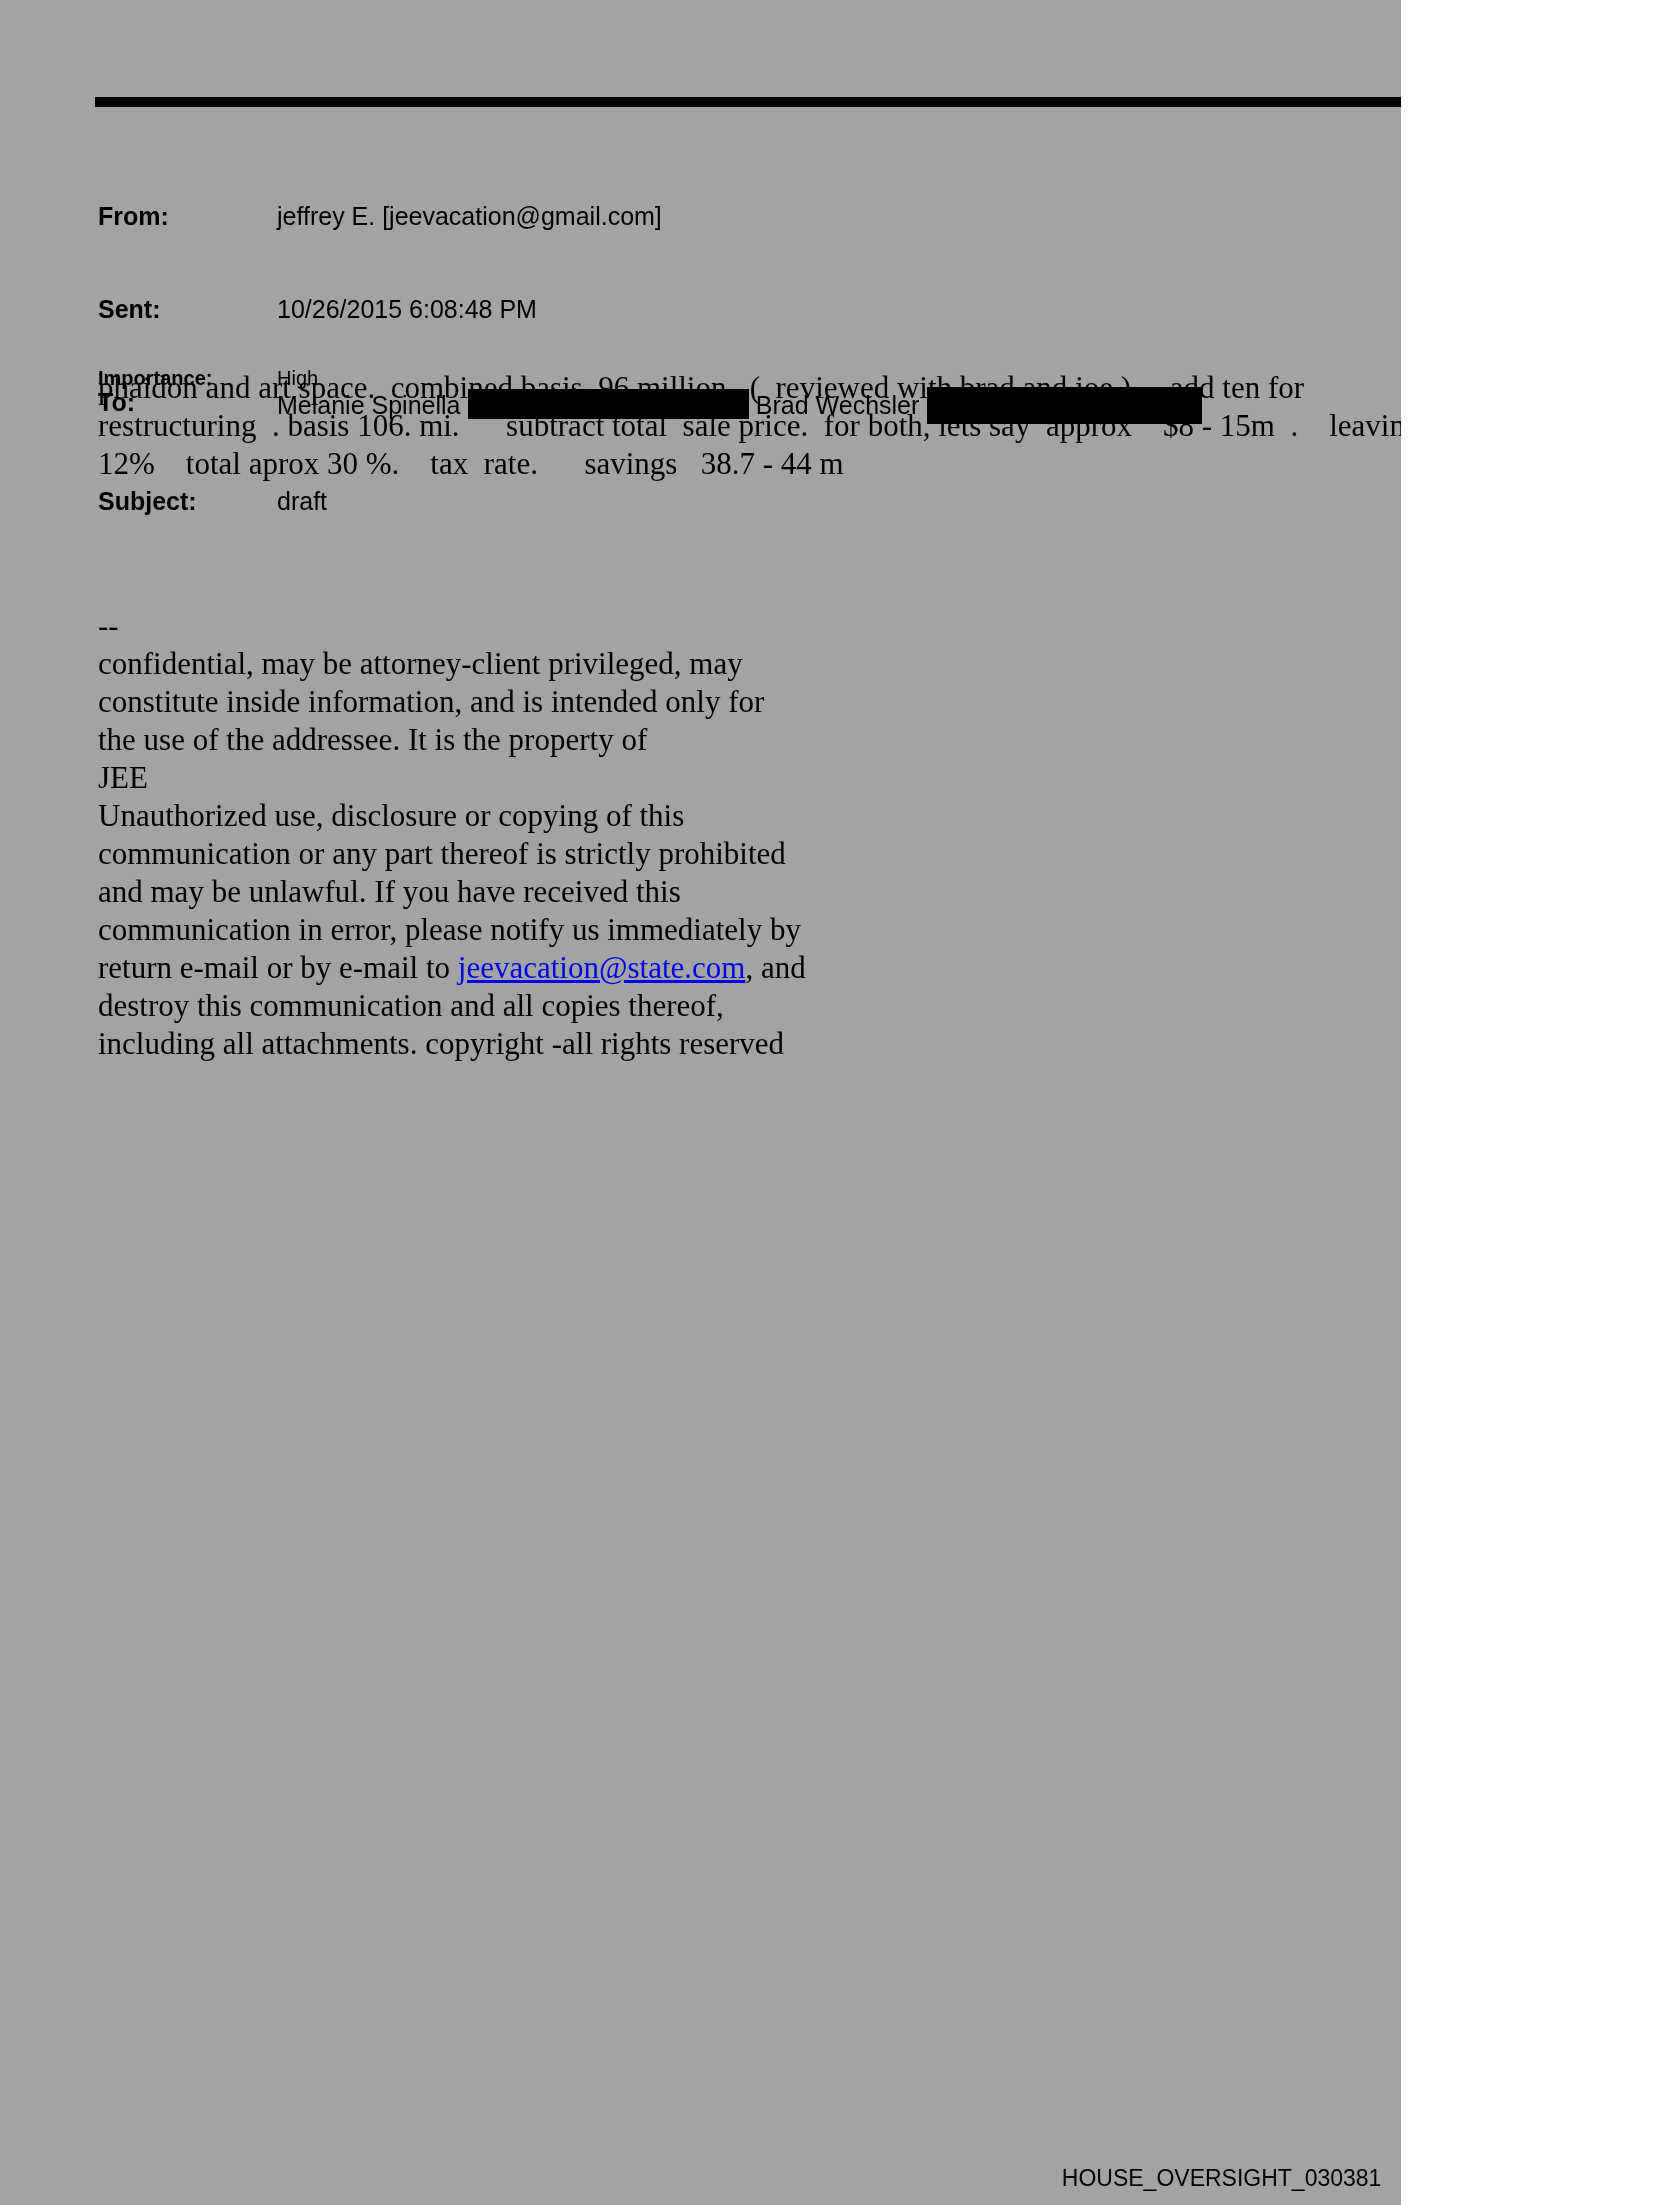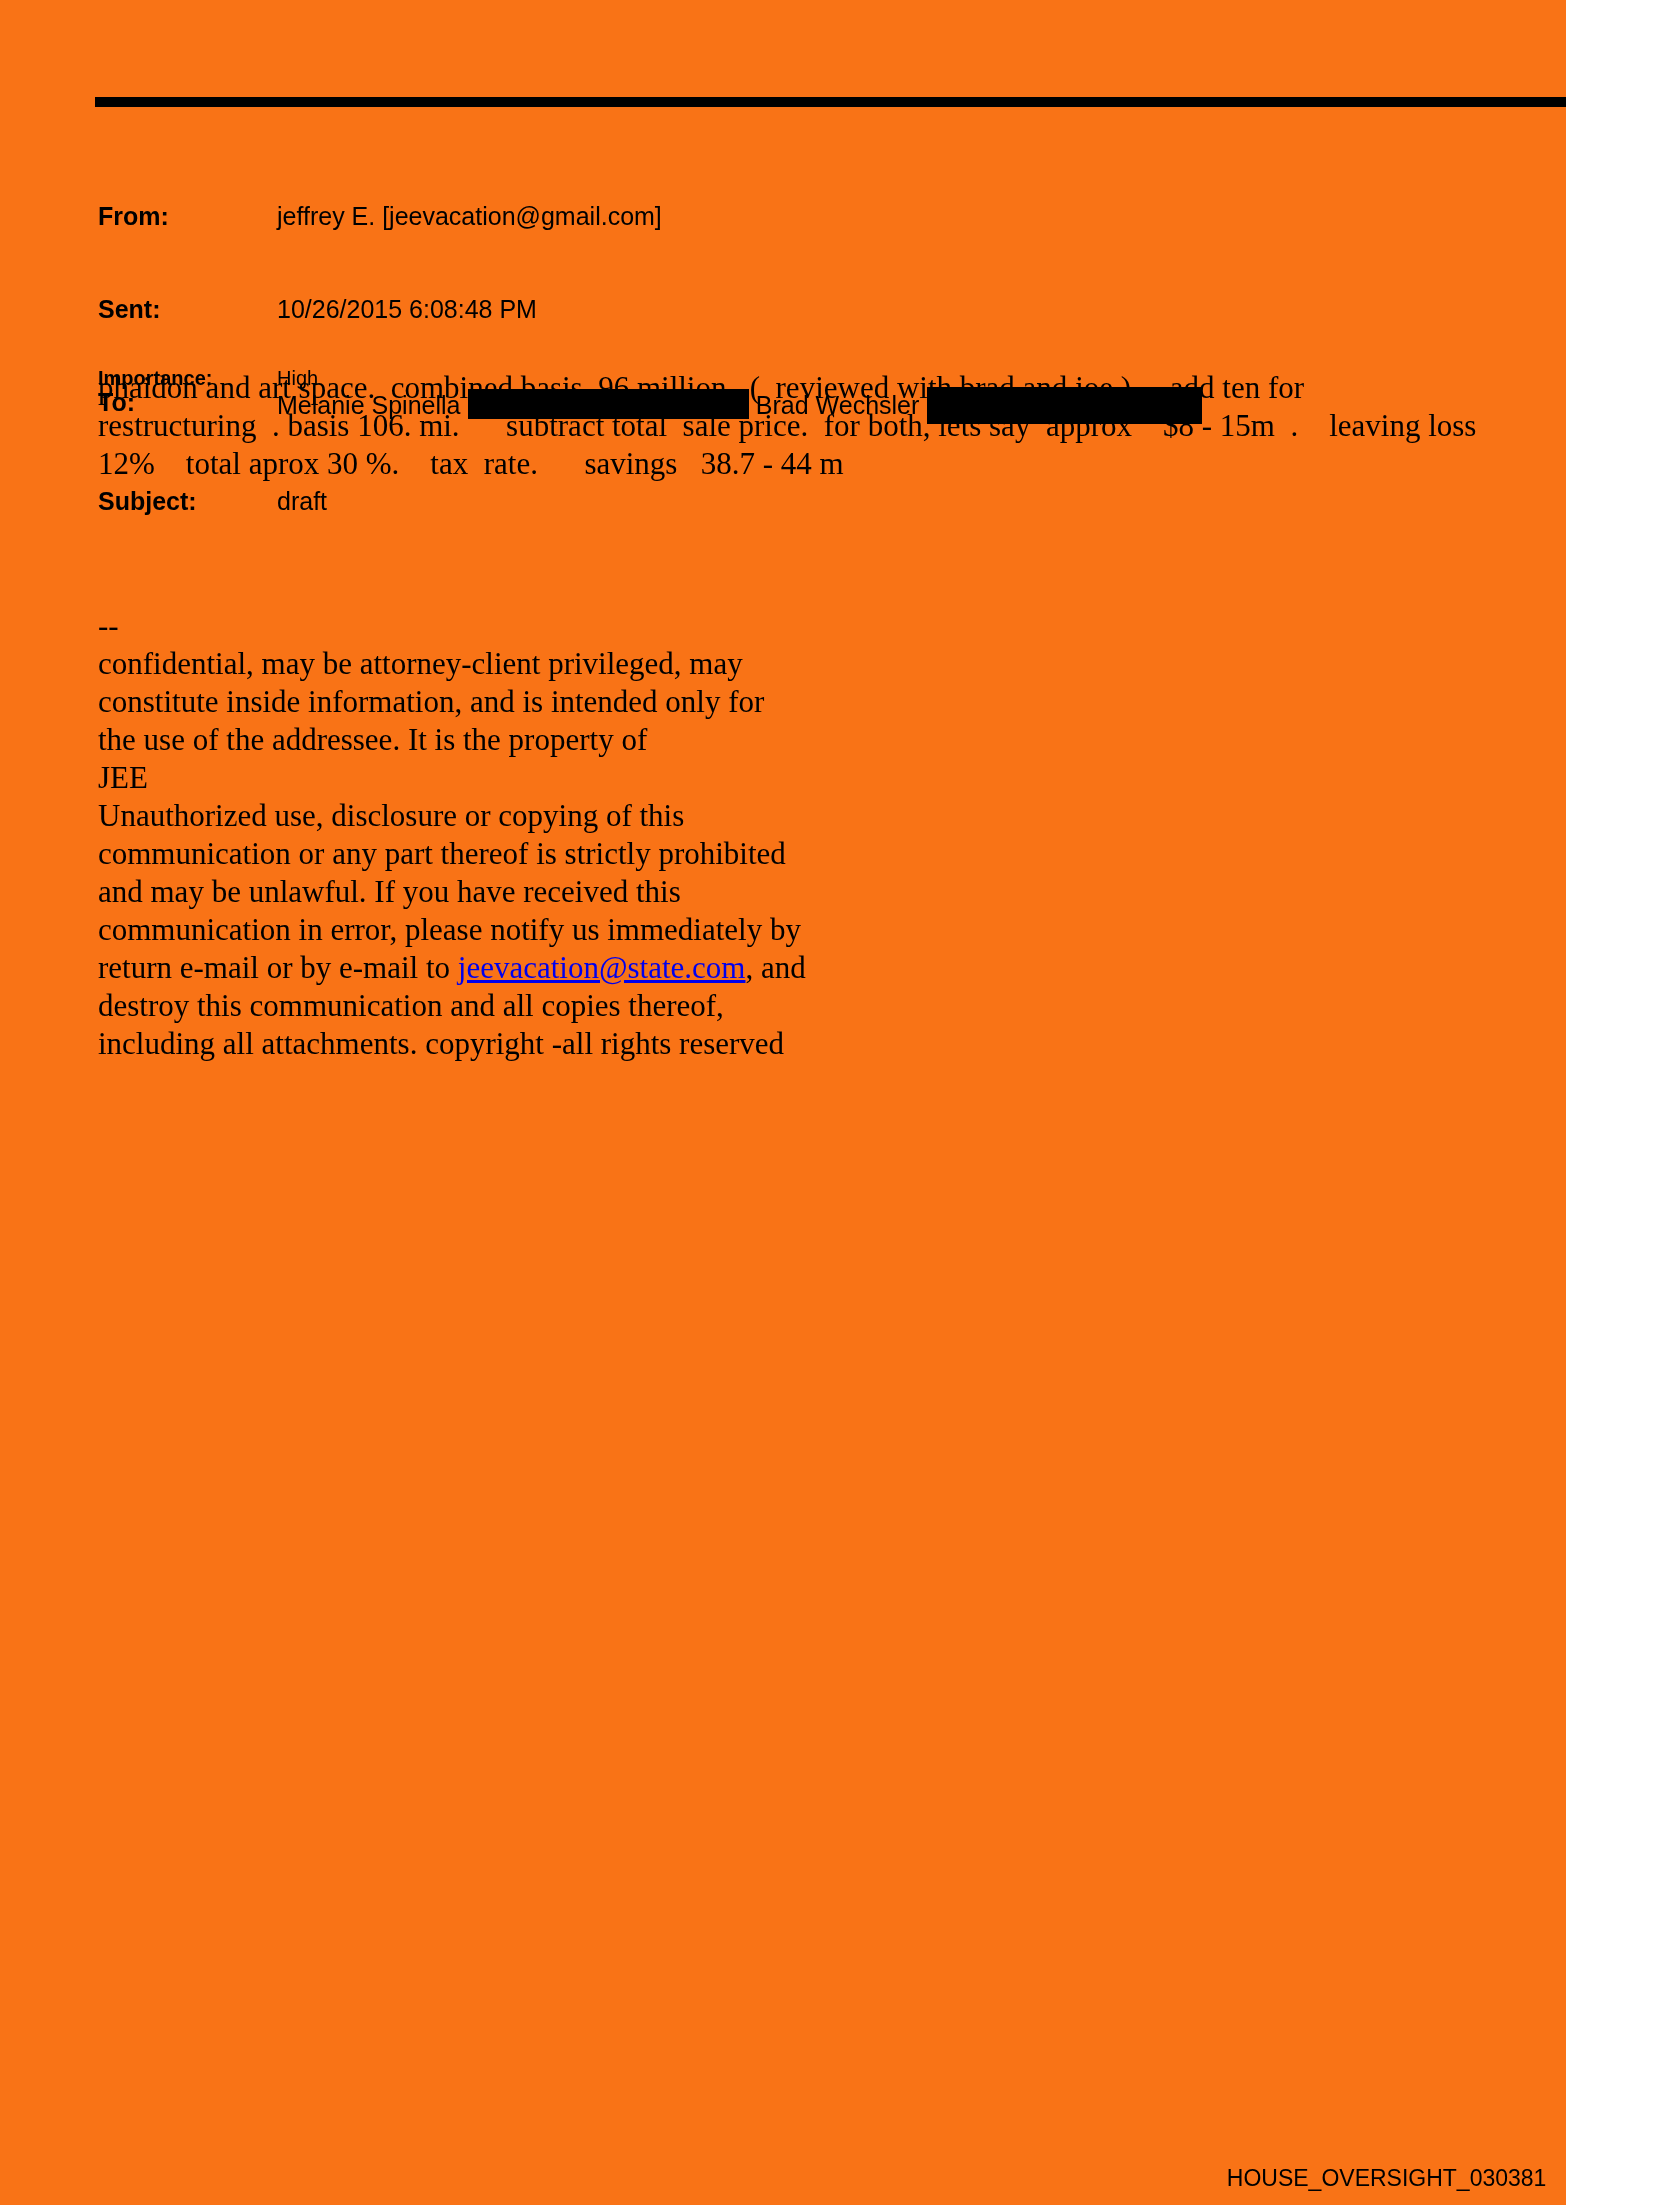--- a/index.html
+++ b/index.html
@@ -2,23 +2,23 @@
 <html style="font-size:10.5px"><head>
 <meta charset="utf-8">
 <style>
   html, body {
     margin: 0;
     padding: 0;
     background: #ffffff;
   }
   .page {
     position: relative;
-    width: 1566px;
+    width: 1401px;
     height: 2205px;
-    background: #f97316;
+    background: #a3a3a3;
     overflow: hidden;
     color: #000000;
   }
   .top-rule {
     position: absolute;
     left: 95px;
     top: 97px;
     width: 1481px;
     height: 9.8px;
     background: #000000;

